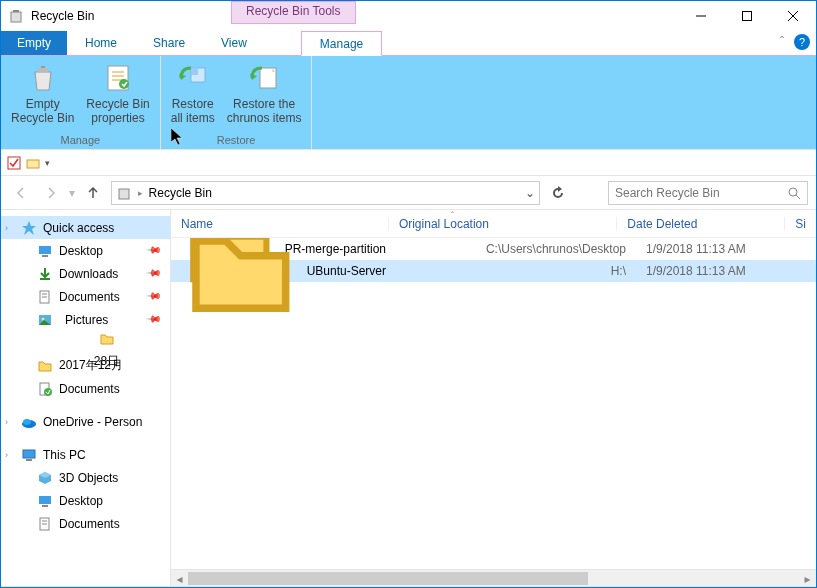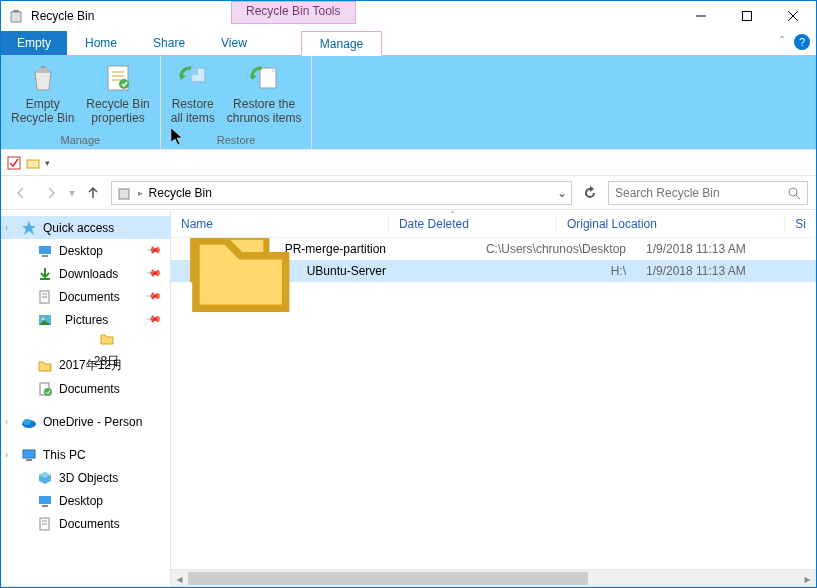--- a/index.html
+++ b/index.html
@@ -30,21 +30,21 @@
 .qat { height: 26px; display: flex; align-items: center; padding: 0 6px; gap: 4px; border-bottom: 1px solid #e5e5e5; }
 .qat .dd { color: #555; font-size: 9px; }
 
 .navbar { height: 34px; display: flex; align-items: center; padding: 0 8px; gap: 6px; border-bottom: 1px solid #e5e5e5; }
 .nav-arrow { width: 24px; height: 24px; display: flex; align-items: center; justify-content: center; color: #bbb; }
 .nav-arrow.enabled { color: #555; }
 .addressbar { flex: 1; height: 24px; border: 1px solid #ccc; display: flex; align-items: center; padding: 0 4px; gap: 6px; }
 .addressbar .crumb { color: #000; }
 .addressbar .sep { color: #888; font-size: 9px; }
 .addressbar .spacer { flex: 1; }
-.searchbox { width: 200px; height: 24px; border: 1px solid #ccc; display: flex; align-items: center; padding: 0 6px; color: #888; }
+.searchbox { width: 200px; height: 24px; border: 1px solid #ccc; display: flex; align-items: center; padding: 0 6px; color: #888; margin-left: 32px; }
 .searchbox input { border: none; outline: none; flex: 1; color: #888; }
 
 .body { display: flex; height: 376px; }
 .sidebar { width: 170px; border-right: 1px solid #e5e5e5; overflow: hidden; padding-top: 6px; }
 .side-item { display: flex; align-items: center; height: 23px; padding-left: 20px; gap: 6px; color: #000; position: relative; }
 .side-item.top { font-weight: normal; }
 .side-item.selected { background: #cde8ff; }
 .side-item .pin { margin-left: auto; margin-right: 10px; color: #888; font-size: 10px; transform: rotate(45deg); }
 .side-item .chev { position: absolute; left: 4px; color: #888; font-size: 9px; }
 .side-item .icon { width: 16px; height: 16px; flex-shrink: 0; }
@@ -331,25 +331,25 @@
         </div>
       </div>
   </div>
 
   <div class="main">
     <div class="headers" style="position:relative">
       <div class="col col-name">
           <span>Name</span>
         </div>
       <span class="sort-ind">ˆ</span>
+      <div class="col col-orig">
+          <span>Original Location</span>
+        </div>
       <div class="col col-date">
           <span>Date Deleted</span>
-        </div>
-      <div class="col col-orig">
-          <span>Original Location</span>
         </div>
       <div class="col col-size">
           <span>Si</span>
         </div>
     </div>
     <div class="rows" id="rows">
         <div class="row">
           <div class="cell name">
             <svg class="icon" viewBox="0 0 16 16">
               <path d="M2 4 L6 4 L8 6 L14 6 L14 13 L2 13 Z" fill="#ffd96b" stroke="#d4a020"></path>

